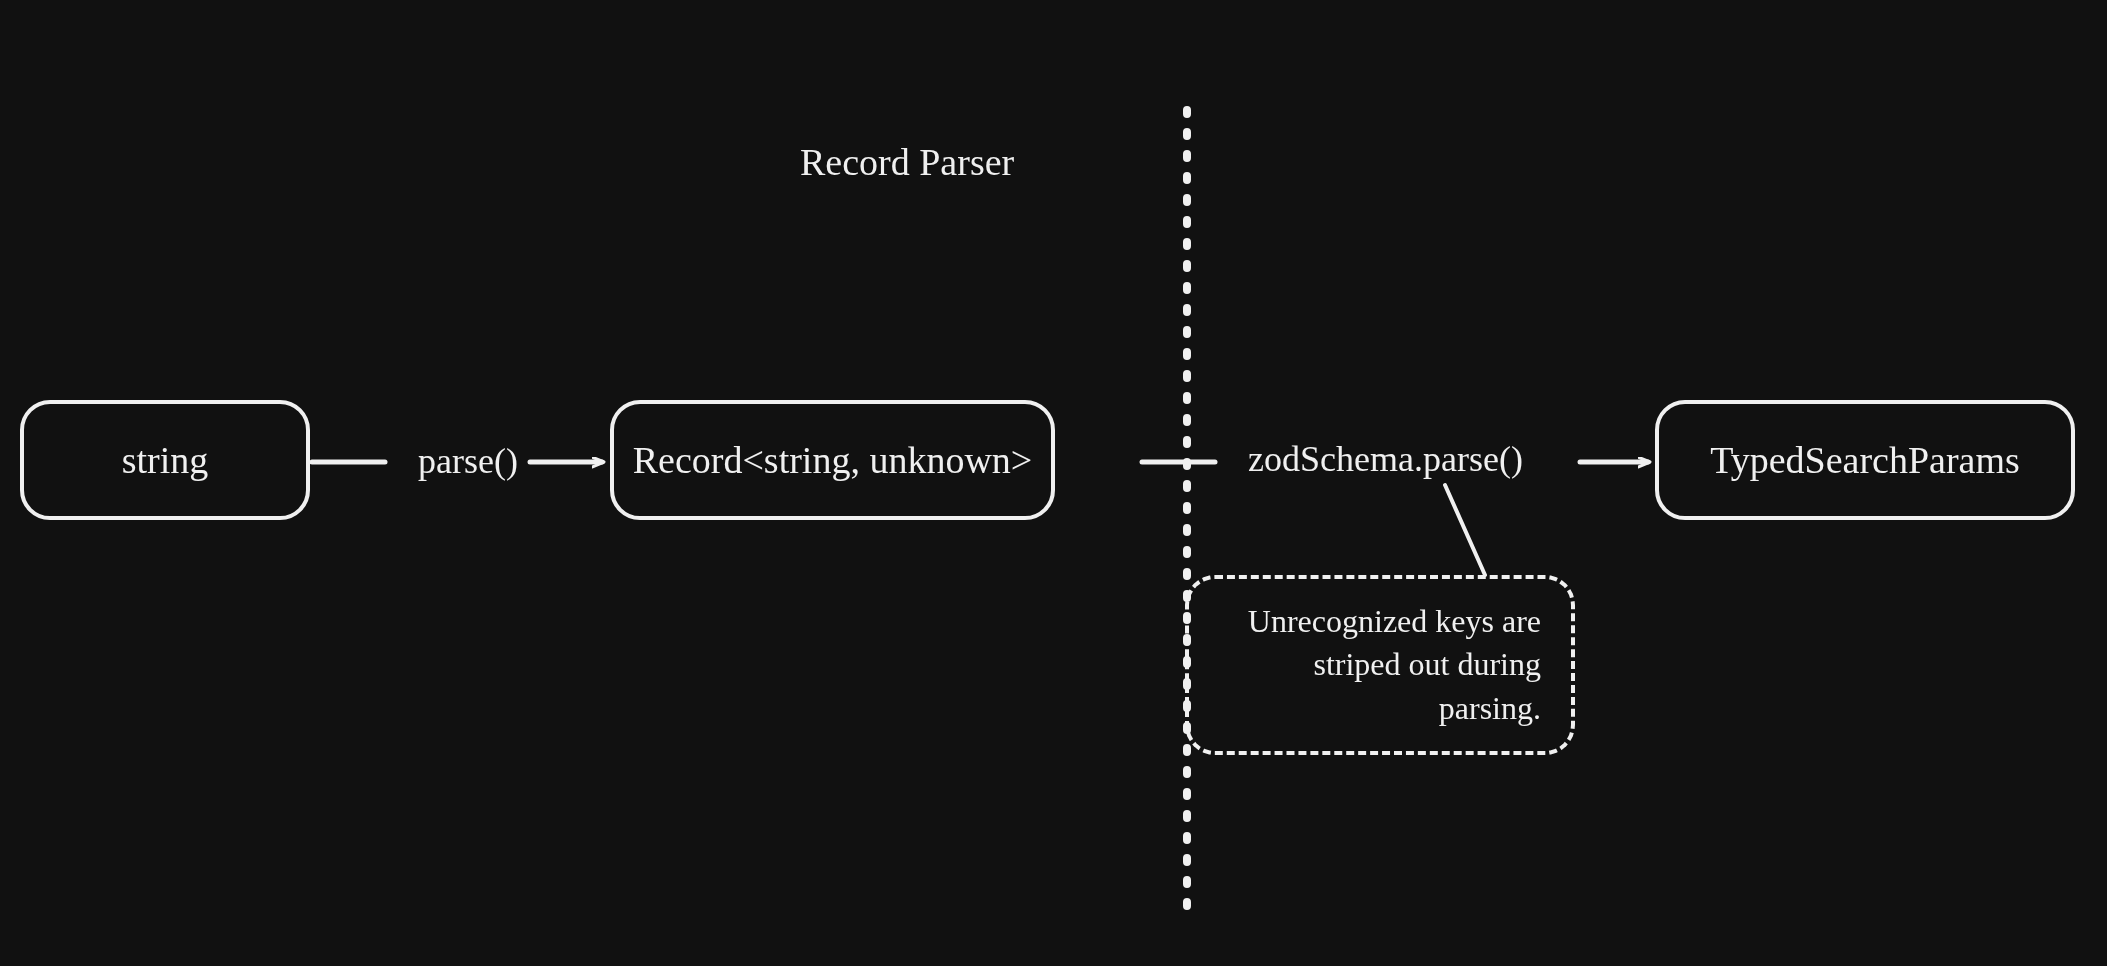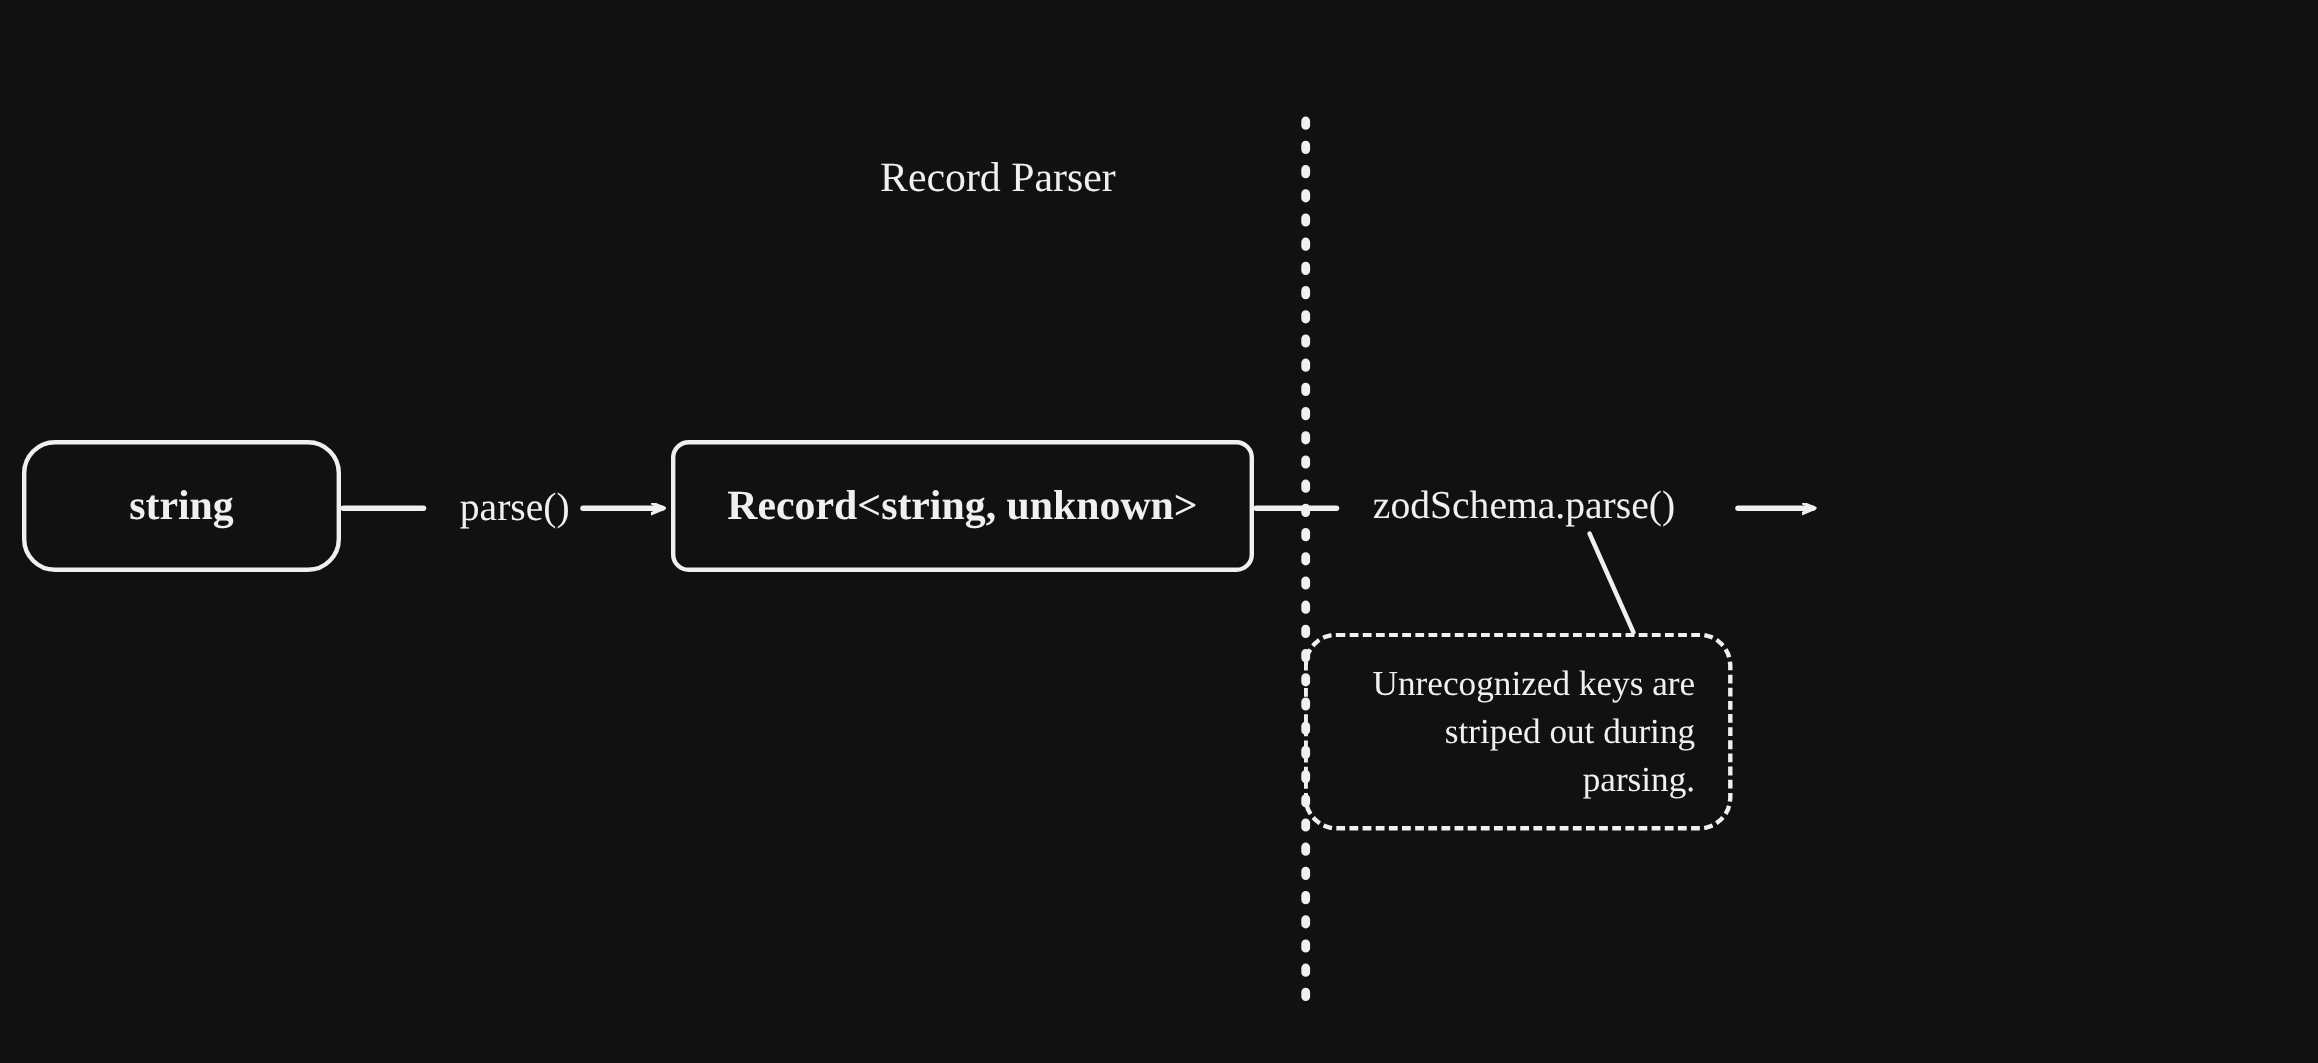--- a/index.html
+++ b/index.html
@@ -32,21 +32,20 @@
     position: absolute;
     border: 4px solid #f0f0f0;
     border-radius: 30px;
     display: flex;
     align-items: center;
     justify-content: center;
     font-size: 38px;
     color: #f0f0f0;
     box-sizing: border-box;
     background: #111111;
-    font-weight: bold;
   }
   .note {
     position: absolute;
     border: 4px dashed #f0f0f0;
     border-radius: 30px;
     display: flex;
     align-items: center;
     justify-content: center;
     text-align: center;
     font-size: 32px;
@@ -70,22 +69,23 @@
 </head>
 <body>
 
 <div class="canvas">
 
   <div class="section-label" style="left:800px; top:140px;">Record Parser</div>
 
 
   <div class="node" style="left:20px; top:400px; width:290px; height:120px;">string</div>
 
-  <div class="node" style="left:610px; top:400px; width:530px; height:120px;border-radius:16px;">Record&lt;string, unknown&gt;</div>
+  <div class="node" style="left:610px; top:400px; width:445px; height:120px;">Record&lt;string, unknown&gt;</div>
 
+  <div class="node" style="left:1655px; top:400px; width:420px; height:120px;">TypedSearchParams</div>
 
   <div class="label" style="left:390px; top:440px;">parse()</div>
 
   <div class="label" style="left:1220px; top:438px;">zodSchema.parse()</div>
 
   <div class="note" style="left:1185px; top:575px; width:390px; height:180px;text-align:right;">Unrecognized keys are striped out during parsing.</div>
 
   <svg class="overlay">
     <defs>
       <marker id="arrowhead" markerWidth="14" markerHeight="14" refX="10" refY="5" orient="auto" markerUnits="userSpaceOnUse">

